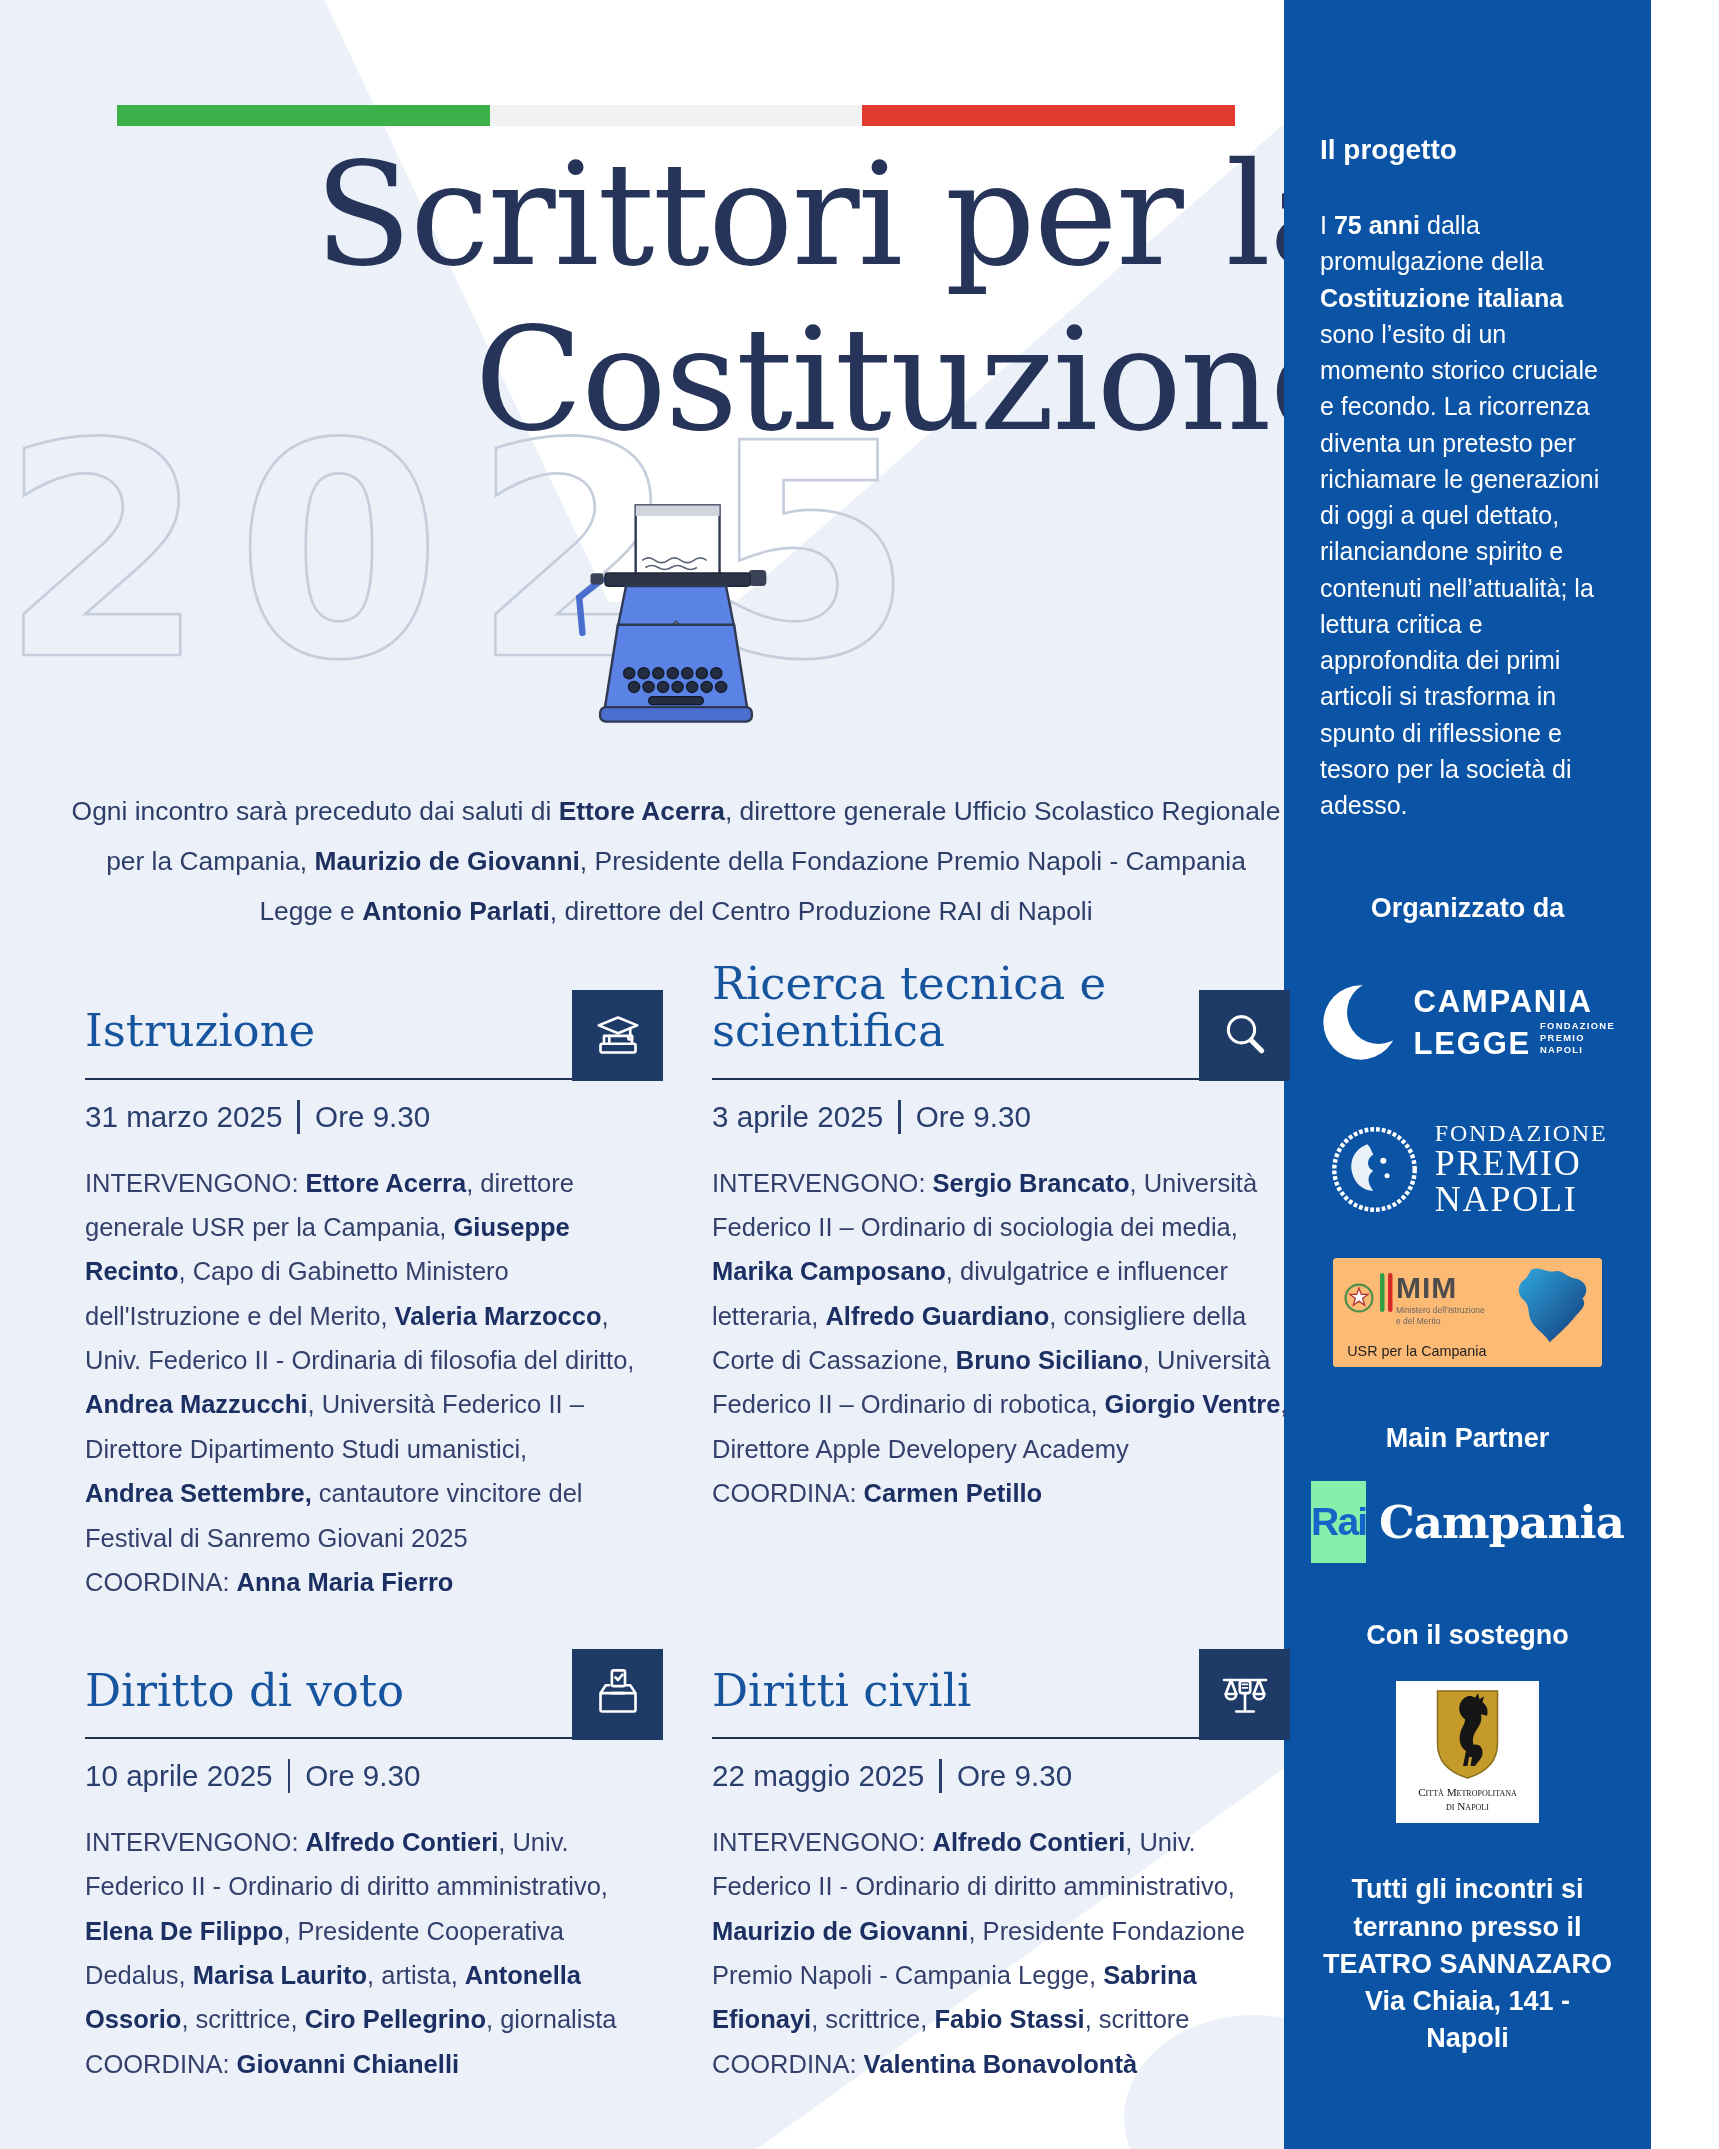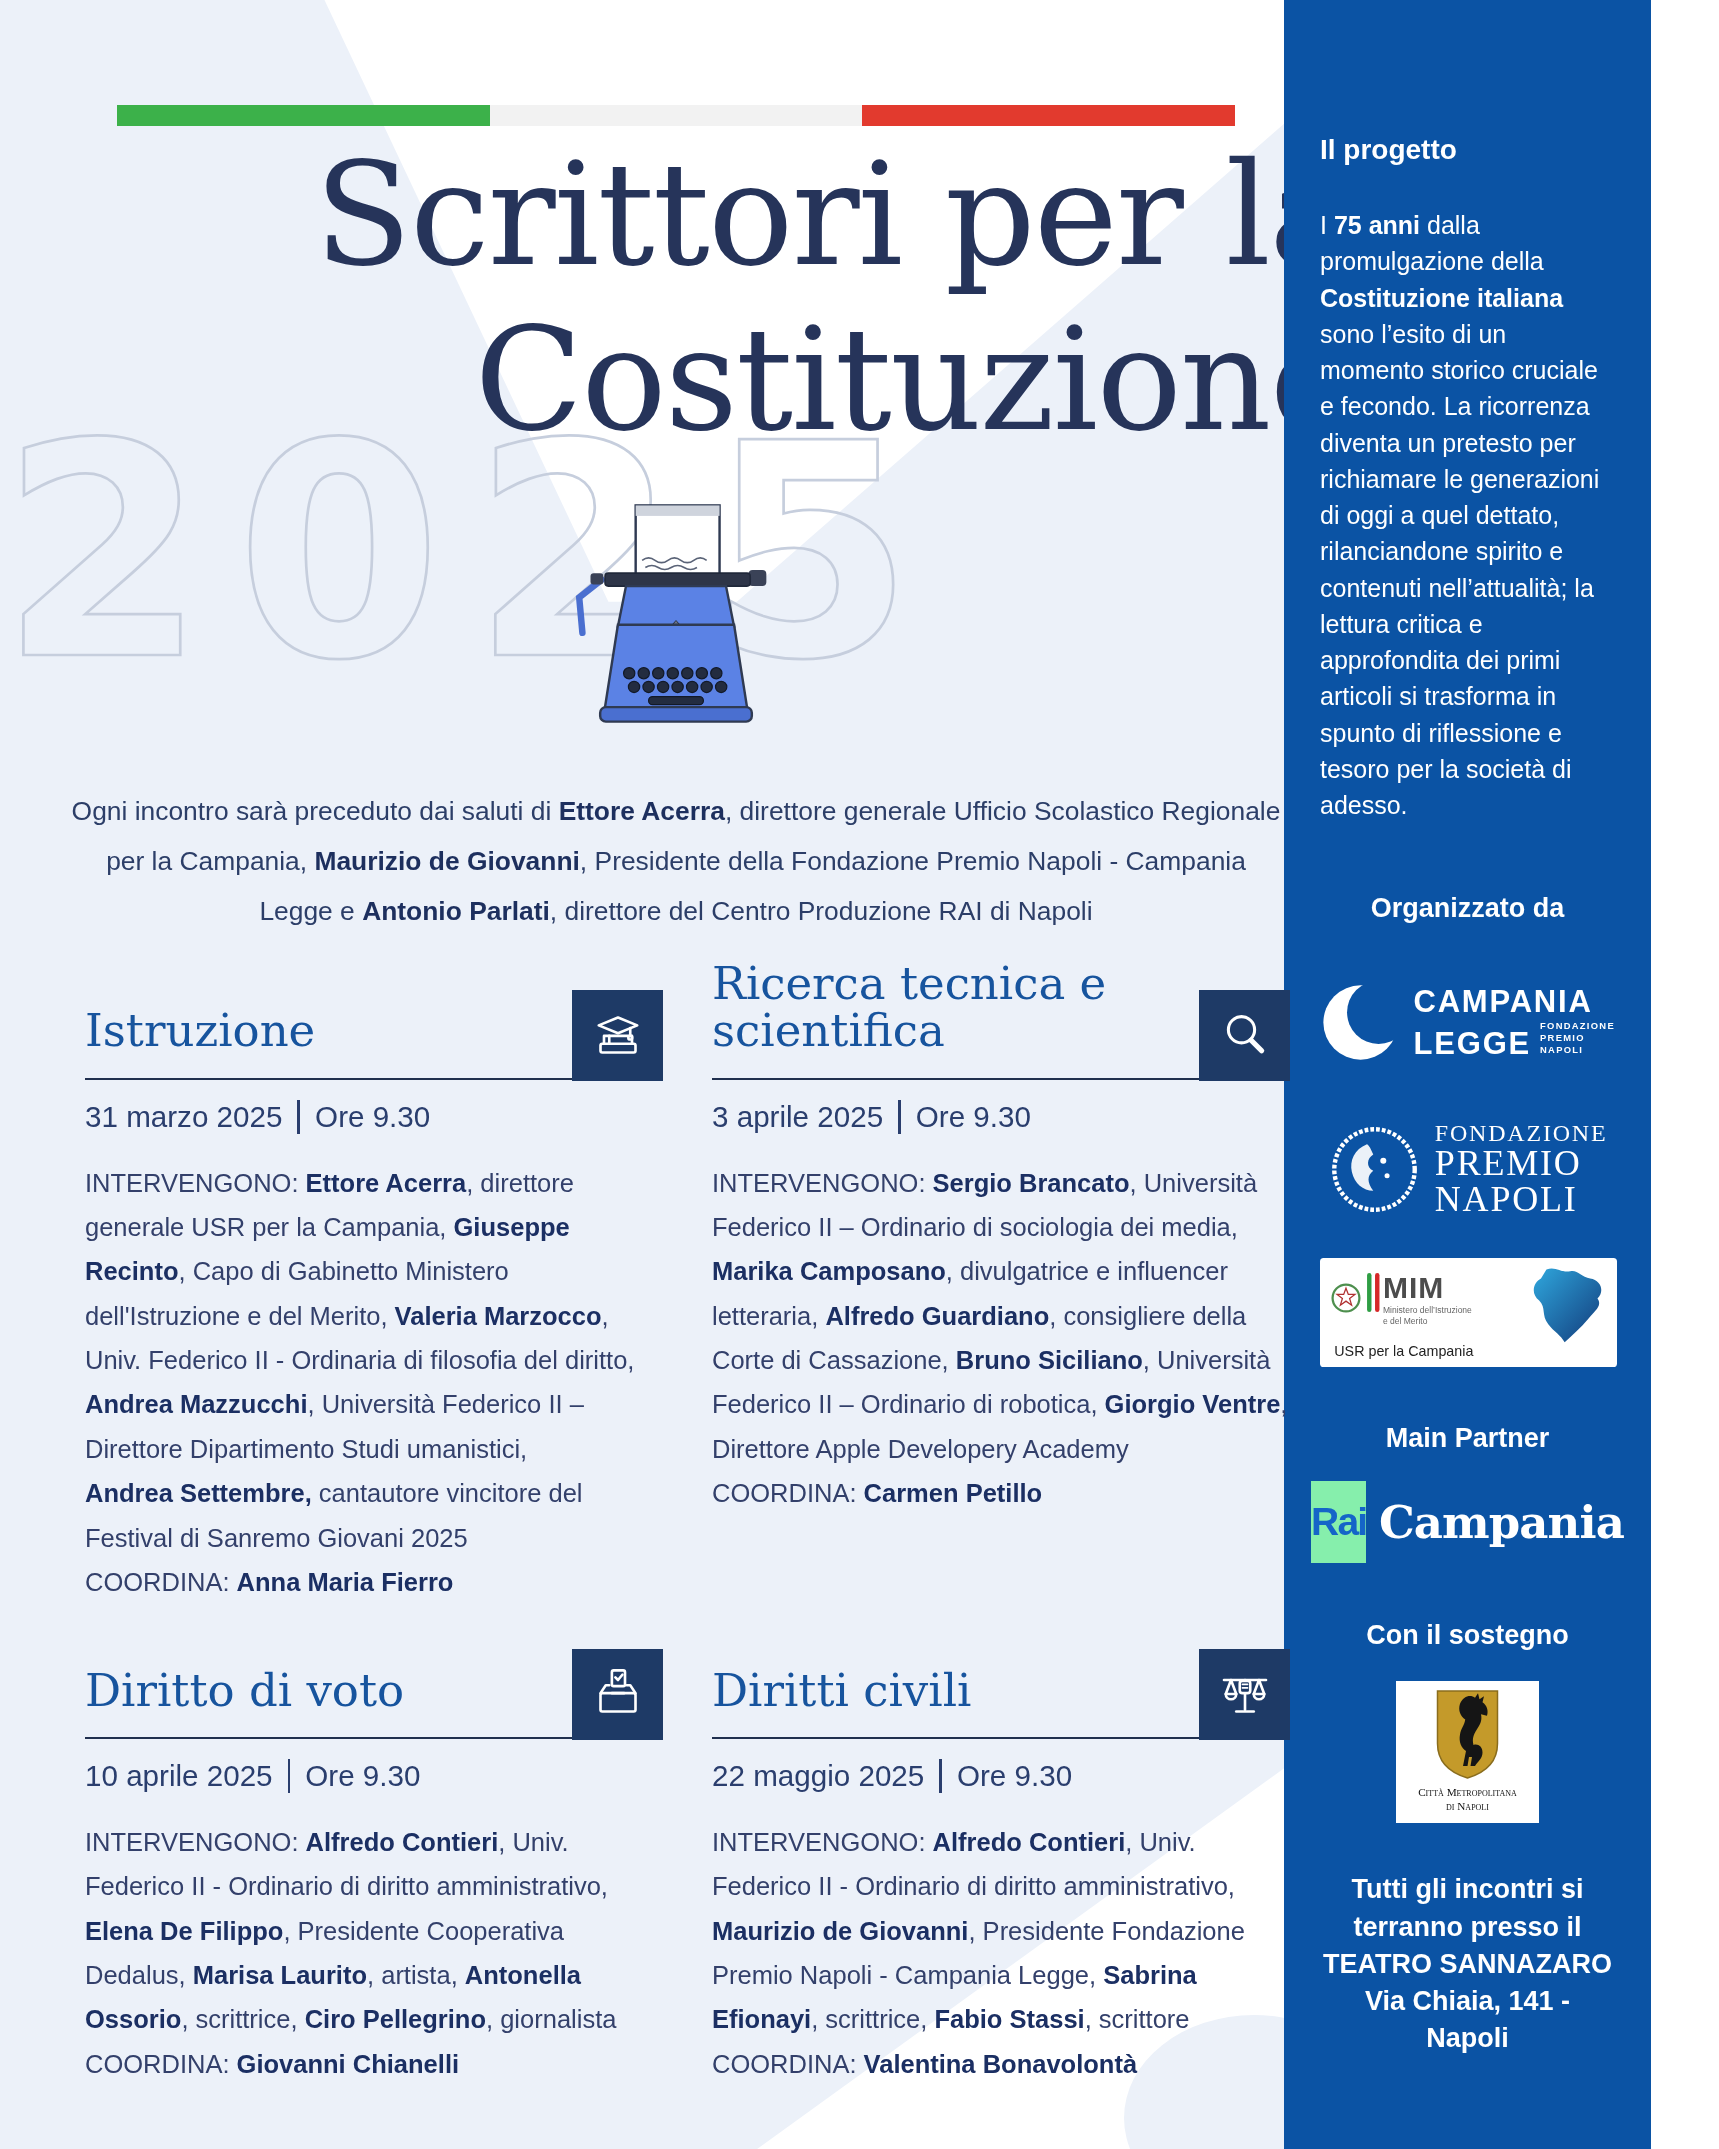--- a/index.html
+++ b/index.html
@@ -47,21 +47,21 @@
   .sb-p{margin-top:41px;font-size:25px;line-height:1.45;}
   .sb-label{margin-top:70px;font-size:27px;font-weight:700;text-align:center;}
   .logo-cl{margin-top:36px;display:flex;align-items:center;justify-content:center;gap:9px;}
   .cl-text .l1{font-size:31px;font-weight:700;letter-spacing:1.8px;line-height:1.15;}
   .cl-row2{display:flex;align-items:flex-end;gap:9px;}
   .cl-sub{font-size:9.4px;letter-spacing:1.3px;line-height:1.3;font-weight:700;padding-bottom:5.4px;}
   .logo-pn{margin-top:36px;display:flex;align-items:center;justify-content:center;gap:14.3px;}
   .pn-text{font-family:"Liberation Serif",serif;letter-spacing:1.8px;line-height:1.0;}
   .pn-text .p1{font-size:24px;}
   .pn-text .p2{font-size:36px;}
-  .logo-mim{margin-top:41px;width:297px;height:109px;background:#ffffff;border-radius:3.6px;margin-left:auto;margin-right:auto;position:relative;color:#444;}
+  .logo-mim{margin-top:41px;width:269px;height:109px;background:#fdba74;border-radius:3.6px;margin-left:auto;margin-right:auto;position:relative;color:#444;}
   .mim-acronym{position:absolute;left:63px;top:12.5px;font-size:30px;font-weight:700;color:#4c4c4c;letter-spacing:0.9px;}
   .mim-min{position:absolute;left:63px;top:47px;font-size:8.5px;line-height:1.25;color:#666;}
   .mim-usr{position:absolute;left:14.3px;bottom:8px;font-size:14.3px;font-weight:400;color:#222;}
   .logo-rai{margin-top:27px;display:flex;align-items:center;justify-content:center;gap:12.5px;}
   .rai-box{width:82px;height:82px;background:#86efac;display:flex;align-items:center;justify-content:center;
       font-size:39px;font-weight:700;color:#1565c8;letter-spacing:-1.8px;}
   .rai-campania{font-family:"DejaVu Serif","Liberation Serif",serif;font-weight:700;font-size:45px;letter-spacing:-0.9px;}
   .logo-cm{margin-top:30px;width:143px;height:142px;background:#fff;margin-left:auto;margin-right:auto;
       display:flex;flex-direction:column;align-items:center;justify-content:flex-start;padding-top:7.2px;box-sizing:border-box;}
   .cm-caption{font-family:"Liberation Serif",serif;font-variant:small-caps;font-size:11.2px;color:#111;

